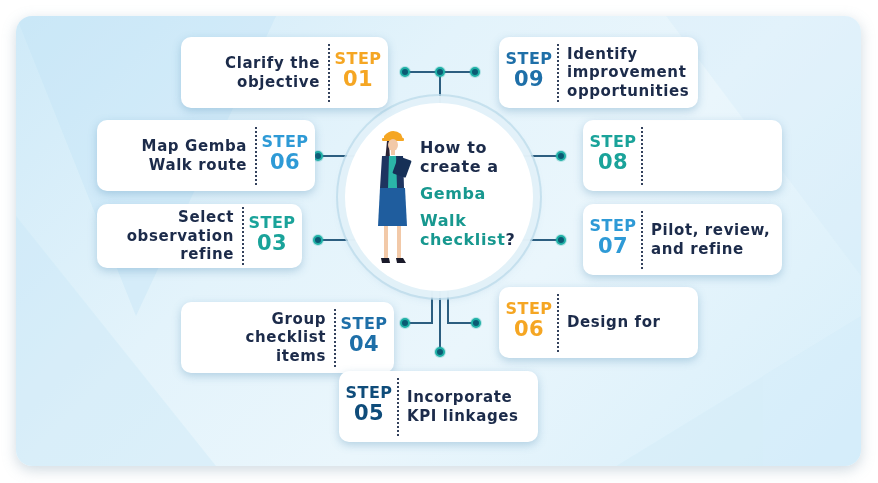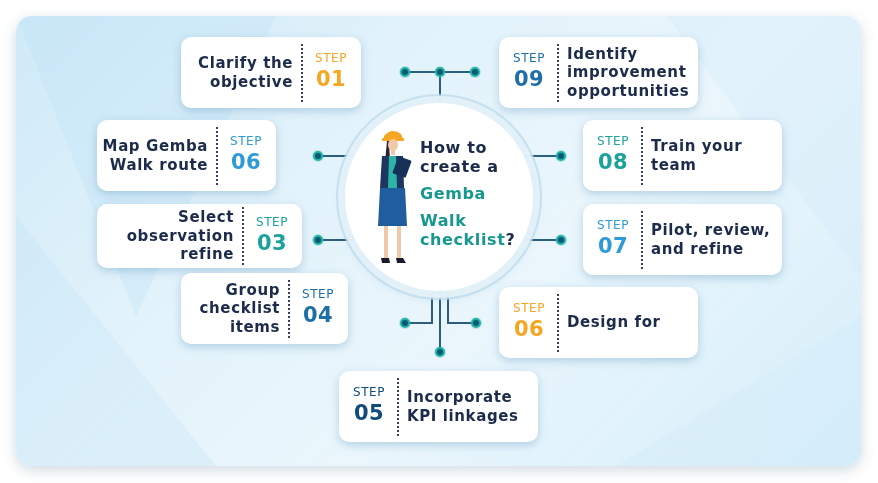--- a/index.html
+++ b/index.html
@@ -10,21 +10,21 @@
   .tri{position:absolute;opacity:0.35;}
   .card{position:absolute;background:#fff;border-radius:10px;box-shadow:0 3px 8px rgba(80,140,180,0.35);
     display:flex;align-items:center;box-sizing:border-box;}
   .card.left{justify-content:flex-end;padding-right:10px;}
   .card.right{justify-content:flex-start;padding-left:10px;}
   .txt{font-weight:bold;font-size:15px;line-height:18.5px;color:#1c2b4a;letter-spacing:0.6px;}
   .card.left .txt{text-align:right;}
   .card.right .txt{text-align:left;}
   .divider{width:0;align-self:center;border-left:2px dotted #33415c;height:58px;margin:0 8px;}
   .step{display:flex;flex-direction:column;align-items:center;width:40px;}
-  .step .lbl{font-weight:normal;font-size:12px;line-height:13px;letter-spacing:0.5px;}
+  .step .lbl{font-weight:bold;font-size:16px;line-height:13px;letter-spacing:0.5px;}
   .step .num{font-weight:bold;font-size:21px;line-height:28px;letter-spacing:0.5px;}
   .dot{position:absolute;width:10px;height:10px;border-radius:50%;background:#0b5a73;border:2px solid #1fb0a6;box-sizing:border-box;margin:-5px 0 0 -5px;box-shadow:0 0 0 1px rgba(31,176,166,0.25);}
   .ln{position:absolute;background:#2c5e80;}
   .circle{position:absolute;left:345px;top:103px;width:188px;height:188px;border-radius:50%;background:#fff;
     box-shadow:0 0 0 7px rgba(230,243,250,0.9),0 0 0 9px rgba(190,220,235,0.8),0 4px 12px rgba(80,140,180,0.4);}
   .ctitle{position:absolute;left:420px;top:138px;font-weight:bold;font-size:16px;line-height:19px;letter-spacing:0.6px;}
   .ctitle .dk{color:#1c2b4a;}
   .ctitle .tl{color:#17988f;margin-top:8px;}
 </style>
 </head>
@@ -81,33 +81,33 @@
   <path d="M26 130 L33 130 L36 135 L27 135 Z" fill="#1a1a2a"></path>
 </svg>
 <div class="ctitle">
   <div class="dk">How to</div>
   <div class="dk">create a</div>
   <div class="tl">Gemba</div>
   <div class="tl">Walk</div>
   <div><span class="tl">checklist</span><span class="dk">?</span></div>
 </div>
 
-<div class="card left" style="left:181px;top:37px;width:180px;height:71px;">
+<div class="card left" style="left:181px;top:37px;width:207px;height:71px;">
   <div class="txt">
     <div>Clarify the</div>
       <div>objective</div>
   </div>
   <div class="divider"></div>
   <div class="step" style="color:#f5a623">
     <span class="lbl">STEP</span>
       <span class="num">01</span>
   </div>
 </div>
 
-<div class="card left" style="left:97px;top:120px;width:179px;height:71px;">
+<div class="card left" style="left:97px;top:120px;width:218px;height:71px;">
   <div class="txt">
     <div>Map Gemba</div>
       <div>Walk route</div>
   </div>
   <div class="divider"></div>
   <div class="step" style="color:#2e9ad6">
     <span class="lbl">STEP</span>
       <span class="num">06</span>
   </div>
 </div>
@@ -118,21 +118,21 @@
       <div>observation</div>
       <div>refine</div>
   </div>
   <div class="divider"></div>
   <div class="step" style="color:#1aa39a">
     <span class="lbl">STEP</span>
       <span class="num">03</span>
   </div>
 </div>
 
-<div class="card left" style="left:181px;top:273px;width:167px;height:71px;">
+<div class="card left" style="left:181px;top:302px;width:213px;height:71px;">
   <div class="txt">
     <div>Group</div>
       <div>checklist</div>
       <div>items</div>
   </div>
   <div class="divider"></div>
   <div class="step" style="color:#1e6fa8">
     <span class="lbl">STEP</span>
       <span class="num">04</span>
   </div>
@@ -172,24 +172,20 @@
       <div>and refine</div>
   </div>
 </div>
 
 <div class="card right" style="left:583px;top:120px;width:199px;height:71px;">
   <div class="step" style="color:#1aa39a">
     <span class="lbl">STEP</span>
       <span class="num">08</span>
   </div>
   <div class="divider"></div>
-  <div class="txt">
-    <div>Train your</div>
-      <div>team</div>
-  </div>
 </div>
 
 <div class="card right" style="left:499px;top:37px;width:199px;height:71px;">
   <div class="step" style="color:#1e6fa8">
     <span class="lbl">STEP</span>
       <span class="num">09</span>
   </div>
   <div class="divider"></div>
   <div class="txt">
     <div>Identify</div>

